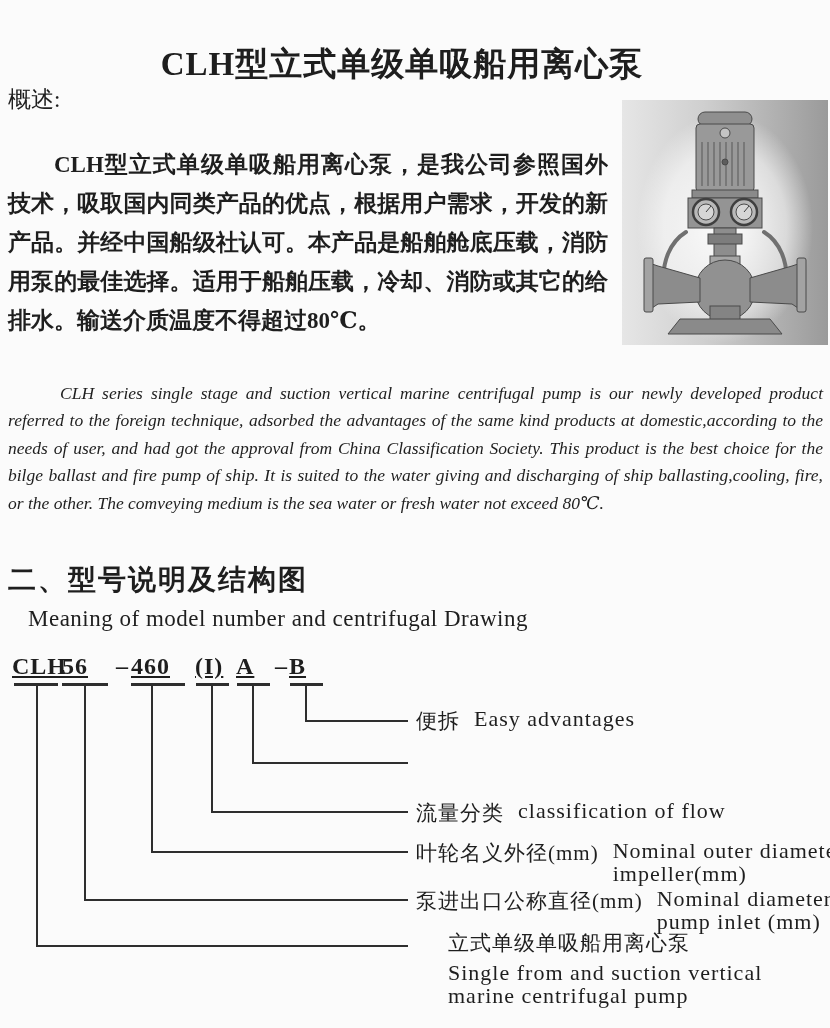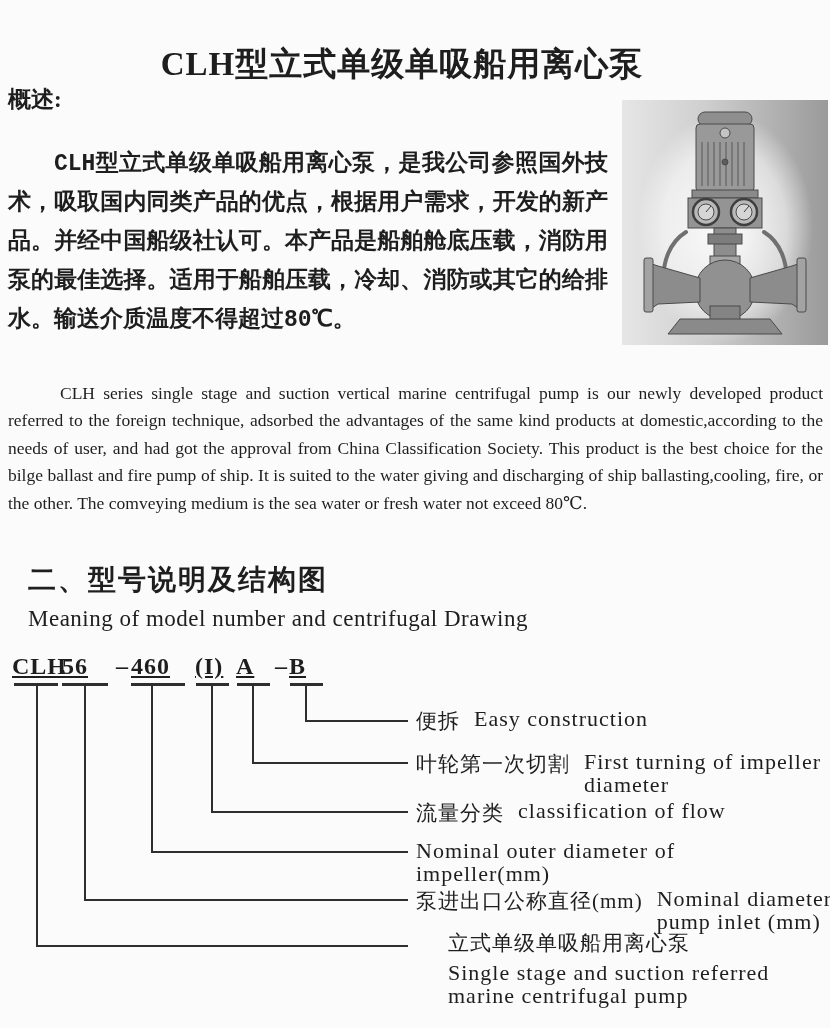--- a/index.html
+++ b/index.html
@@ -6,33 +6,33 @@
   body{
     width:830px;height:1028px;position:relative;overflow:hidden;
     background:#fbfbfb;color:#1e1e1e;
     font-family:"Liberation Serif","DejaVu Serif",serif;
   }
   .abs{position:absolute;}
   .page-title{
     top:20px;left:0;width:804px;text-align:center;
     font-size:33px;font-weight:700;letter-spacing:1px;
   }
-  .ov-heading{top:84px;left:8px;font-size:23px;font-weight:700;}
+  .ov-heading{top:84px;left:8px;font-size:23px;font-weight:400;}
   .cn-paragraph{
     top:122px;left:8px;width:600px;
     font-size:23px;line-height:39px;font-weight:600;
-    text-align:justify;text-indent:46px;font-family:Liberation Mono, monospace;
+    text-align:justify;text-indent:46px;
   }
   .pump-figure{top:100px;left:622px;width:206px;height:245px;}
   .en-paragraph{
     top:362px;left:8px;width:815px;
     font-size:17.5px;line-height:27.5px;
-    text-align:justify;text-indent:52px;
+    text-align:justify;text-indent:52px;font-style:italic;
   }
-  .sec-heading{top:561px;left:8px;font-size:28px;font-weight:700;letter-spacing:2px;margin-left:20px;}
+  .sec-heading{top:561px;left:8px;font-size:28px;font-weight:700;letter-spacing:2px;}
   .sec-subheading{top:606px;left:28px;font-size:23px;letter-spacing:0.5px;}
   .diagram{top:645px;left:0;width:830px;height:383px;}
   .diagram *{position:absolute;}
   .code-text{
     top:8px;font-size:24px;font-weight:600;
     letter-spacing:1px;white-space:nowrap;text-decoration:underline;
   }
   .code-dash{top:8px;font-size:24px;font-weight:700;text-align:center;}
   .code-underline{top:38px;height:3px;background:#2e2e2e;}
   .vline{width:2px;background:#2e2e2e;}
@@ -141,55 +141,49 @@
   <div class="hline" style="left:305px;top:75px;width:103px"></div>
   <div class="hline" style="left:252px;top:117px;width:156px"></div>
   <div class="hline" style="left:211px;top:166px;width:197px"></div>
   <div class="hline" style="left:151px;top:206px;width:257px"></div>
   <div class="hline" style="left:84px;top:254px;width:324px"></div>
   <div class="hline" style="left:36px;top:300px;width:372px"></div>
 
   <div class="dlabel" style="left:416px;top:62px">
     <span class="cn">便拆</span>
     <span class="en">
-        <span>Easy construction</span>
+        <span>Easy advantages</span>
       </span>
   </div>
 
-  <div class="dlabel" style="left:416px;top:105px">
-    <span class="cn">叶轮第一次切割</span>
-    <span class="en">
-      <div>First turning of impeller</div>
-      <div>diameter</div>
-    </span>
-  </div>
 
   <div class="dlabel" style="left:416px;top:154px">
     <span class="cn">流量分类</span>
     <span class="en">
         <span>classification of flow</span>
       </span>
   </div>
 
   <div class="dlabel" style="left:416px;top:194px">
+    <span class="cn">叶轮名义外径(mm)</span>
     <span class="en">
       <div>Nominal outer diameter of</div>
       <div>impeller(mm)</div>
     </span>
   </div>
 
   <div class="dlabel" style="left:416px;top:242px">
     <span class="cn">泵进出口公称直径(mm)</span>
     <span class="en">
       <div>Nominal diameters of</div>
       <div>pump inlet (mm)</div>
     </span>
   </div>
 
   <div class="dlabel stack" style="left:416px;top:284px">
     <span class="cn">立式单级单吸船用离心泵</span>
     <div class="en">
-      <div>Single stage and suction referred</div>
+      <div>Single from and suction vertical</div>
       <div>marine centrifugal pump</div>
     </div>
   </div>
 
 </div>
 
 </body></html>

